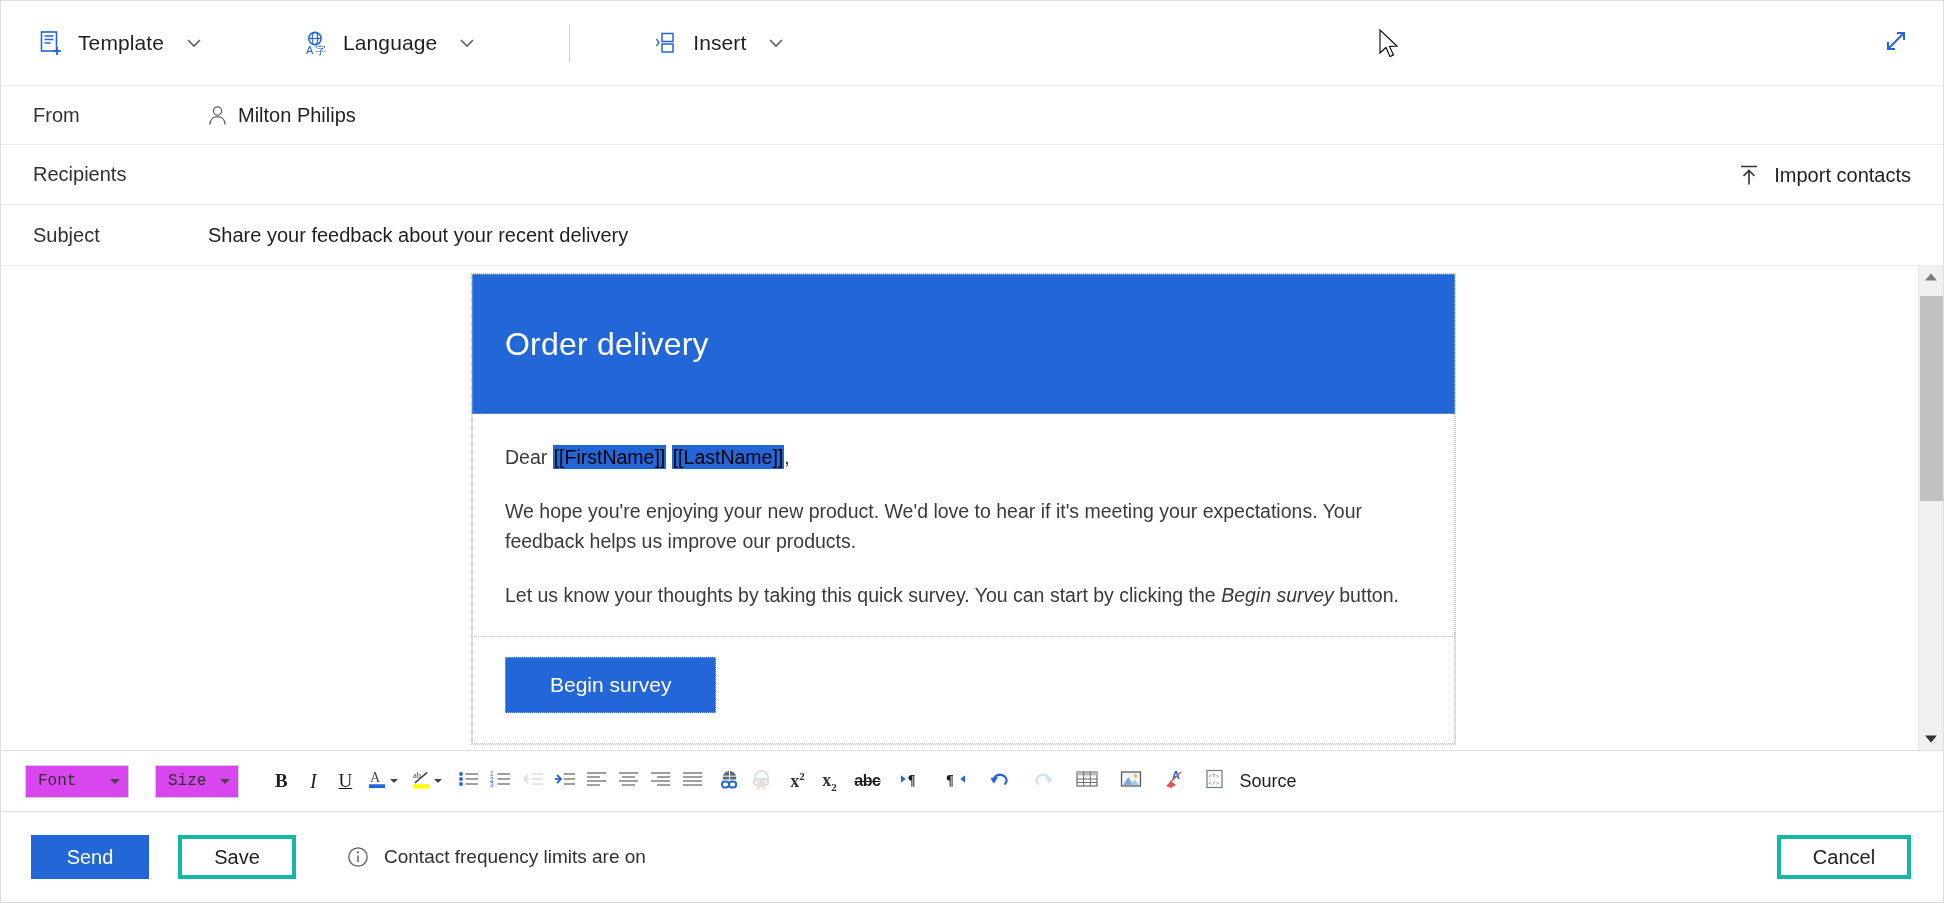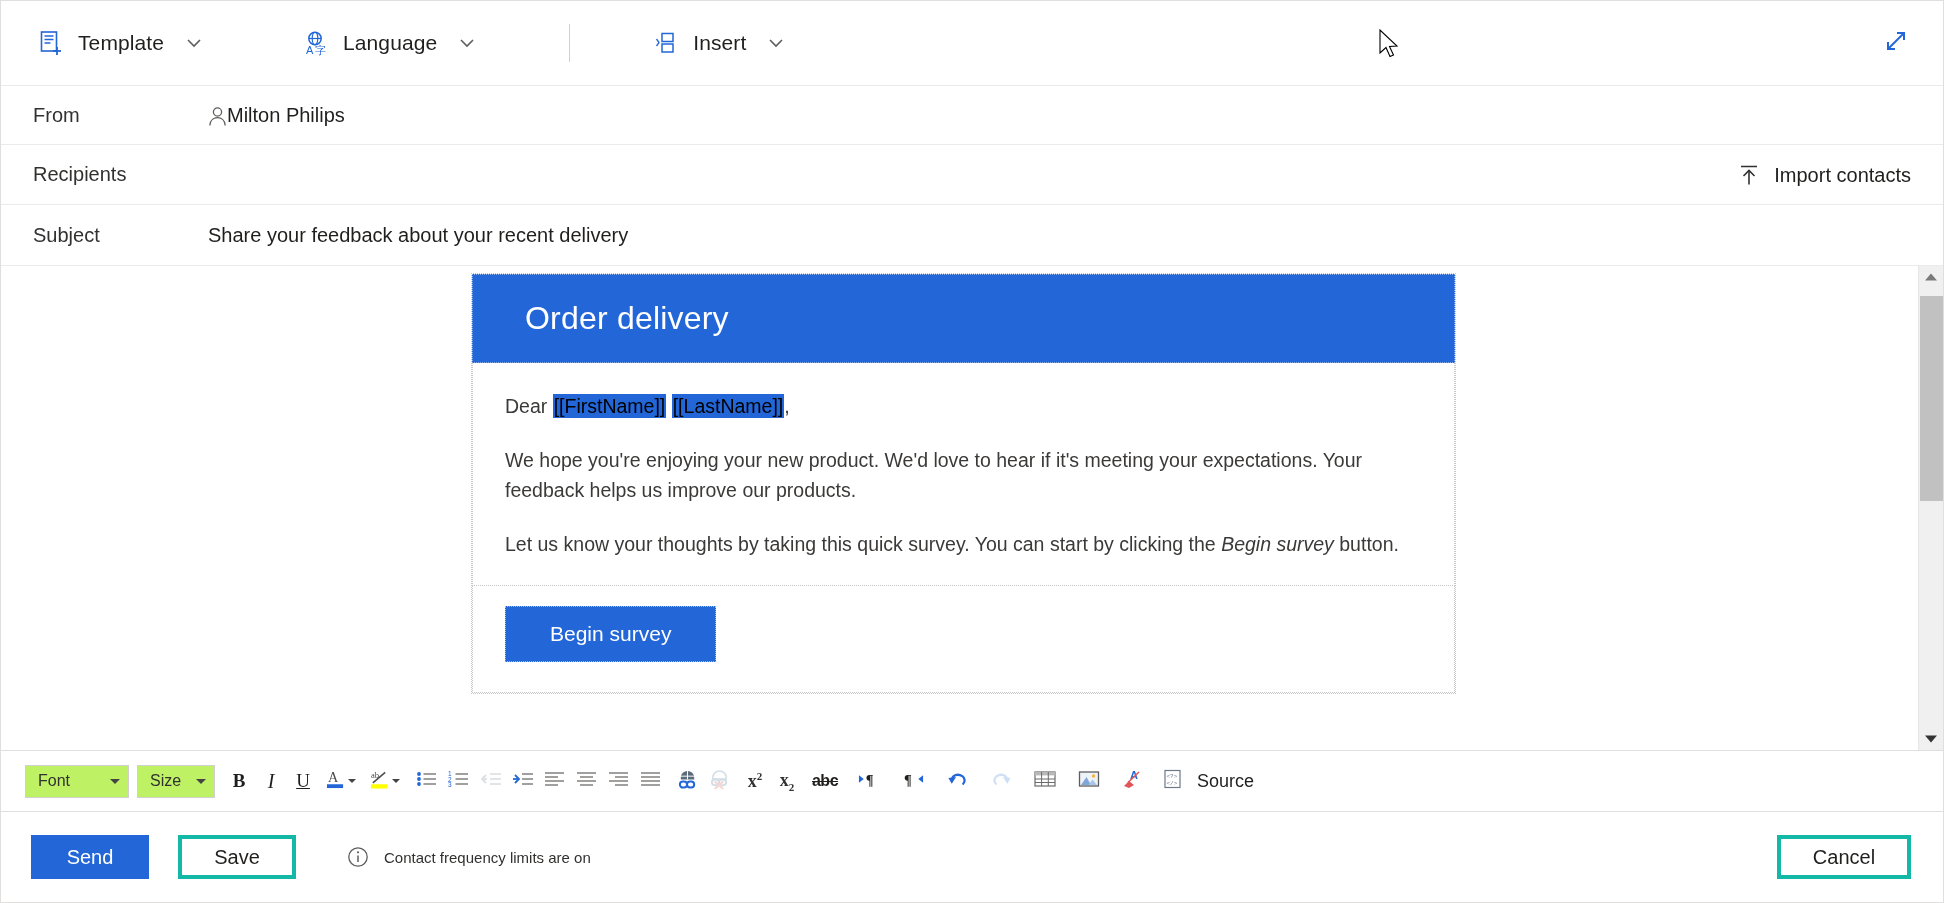--- a/index.html
+++ b/index.html
@@ -58,21 +58,21 @@
   }
   .field-from { height: 59px; }
   .field-recip { height: 60px; }
   .field-subj { height: 61px; }
   .field-label {
     width: 175px; flex: 0 0 175px;
     font-size: 20px; color: #323130;
   }
   .field-value {
     font-size: 20px; color: #201f1e;
-    display: flex; align-items: flex-end; gap: 0;
+    display: flex; align-items: center; gap: 11px;
   }
   .person-ico { width: 19px; height: 21px; display:block; }
   .import-contacts {
     position: absolute; right: 24px; top: 50%;
     transform: translateY(-50%);
     display: flex; align-items: center; gap: 14px;
     font-size: 20px; color: #201f1e; cursor: pointer;
     padding: 6px 8px;
   }
   .upload-ico { width: 22px; height: 22px; display: block; }
@@ -88,23 +88,23 @@
   }
   .mail {
     position: absolute;
     left: 470px; top: 7px;
     width: 985px;
     border: 1px dotted #c8c6c4;
     background: #fff;
   }
   .mail-banner {
     background: #2266d8;
-    height: 89px;
+    height: 140px;
     display: flex; align-items: center;
-    padding-left: 52px;
+    padding-left: 32px;
     border: 1px dotted rgba(255,255,255,.45);
   }
   .mail-banner-title {
     color: #ffffff; font-size: 32px; letter-spacing: .2px;
   }
   .mail-body {
     border: 1px dotted #c8c6c4;
     border-top: none;
     padding: 28px 32px 26px 32px;
   }
@@ -154,25 +154,25 @@
   .fmtbar {
     flex: 0 0 62px; height: 62px;
     border-top: 1px solid #e1dfdd;
     border-bottom: 1px solid #e1dfdd;
     background: #fff;
     display: flex; align-items: center;
     padding-left: 24px; gap: 0;
   }
   .fselect {
     height: 33px; min-width: 104px;
-    border: 1px solid #d2d0ce; background: #bef264;
+    border: 1px solid #d2d0ce; background: #d946ef;
     font-size: 16px; color: #323130;
     display: flex; align-items: center;
-    padding: 0 8px 0 12px; margin-right: 8px;
-    justify-content: space-between; cursor: pointer;
+    padding: 0 8px 0 12px; margin-right: 26px;
+    justify-content: space-between; cursor: pointer; font-family: Liberation Mono, monospace;
   }
   .fselect .caret {
     width: 0; height: 0; margin-left: 14px;
     border-left: 5px solid transparent; border-right: 5px solid transparent;
     border-top: 5px solid #444;
   }
   .fsize { min-width: 78px; }
   .tbtn {
     width: 28px; height: 34px;
     display: flex; align-items: center; justify-content: center;
@@ -206,21 +206,21 @@
     font-size: 20px; cursor: pointer;
     display: flex; align-items: center; justify-content: center;
     border: 4px solid #14b8a6; background: #fff; color: #201f1e;
   }
   .btn-primary {
     background: #2266d8; border-color: #2266d8; color: #fff;
     min-width: 118px; margin-right: 29px;
   }
   .freq {
     display: flex; align-items: center; gap: 15px;
-    margin-left: 51px; font-size: 15px; color: #323130;
+    margin-left: 51px; font-size: 19px; color: #323130;
   }
   .info-ico { width: 22px; height: 22px; display:block; }
   .btn-cancel { position: absolute; right: 32px; min-width: 134px; }
 
   
   .cursor { position: absolute; left: 1378px; top: 28px; width: 24px; height: 34px; pointer-events: none; z-index: 99; }
 </style>
 </head>
 <body>
 

